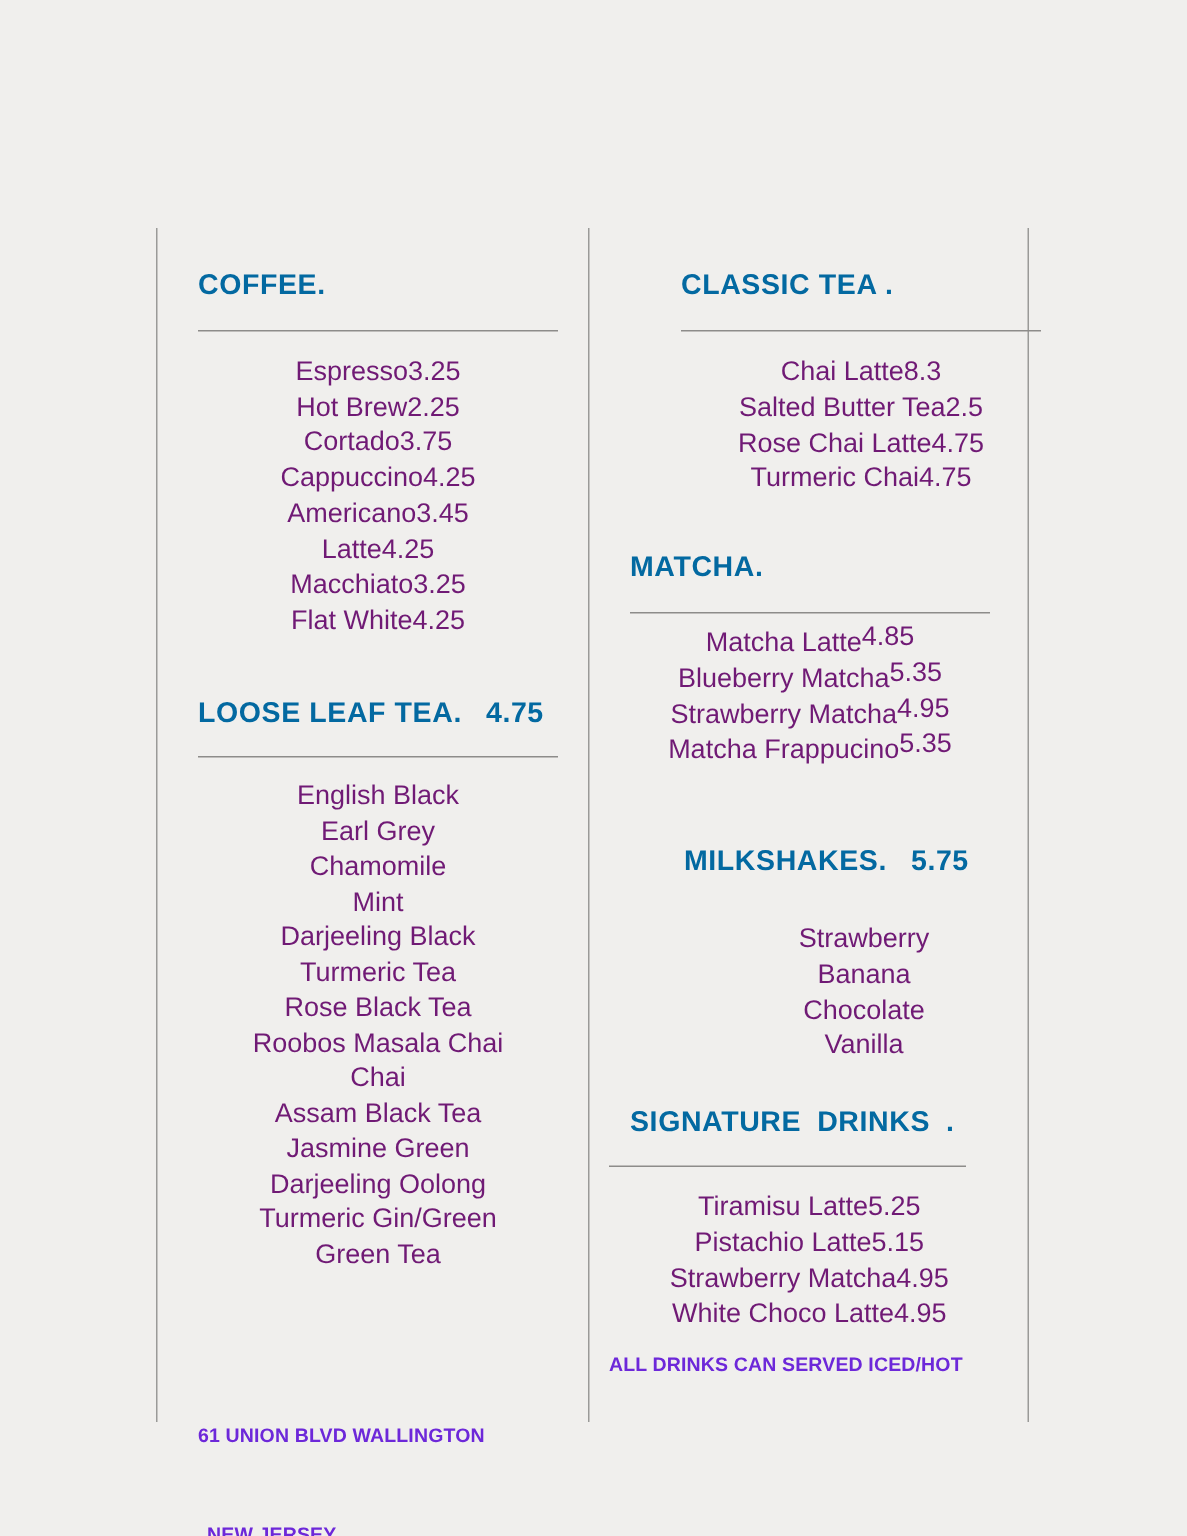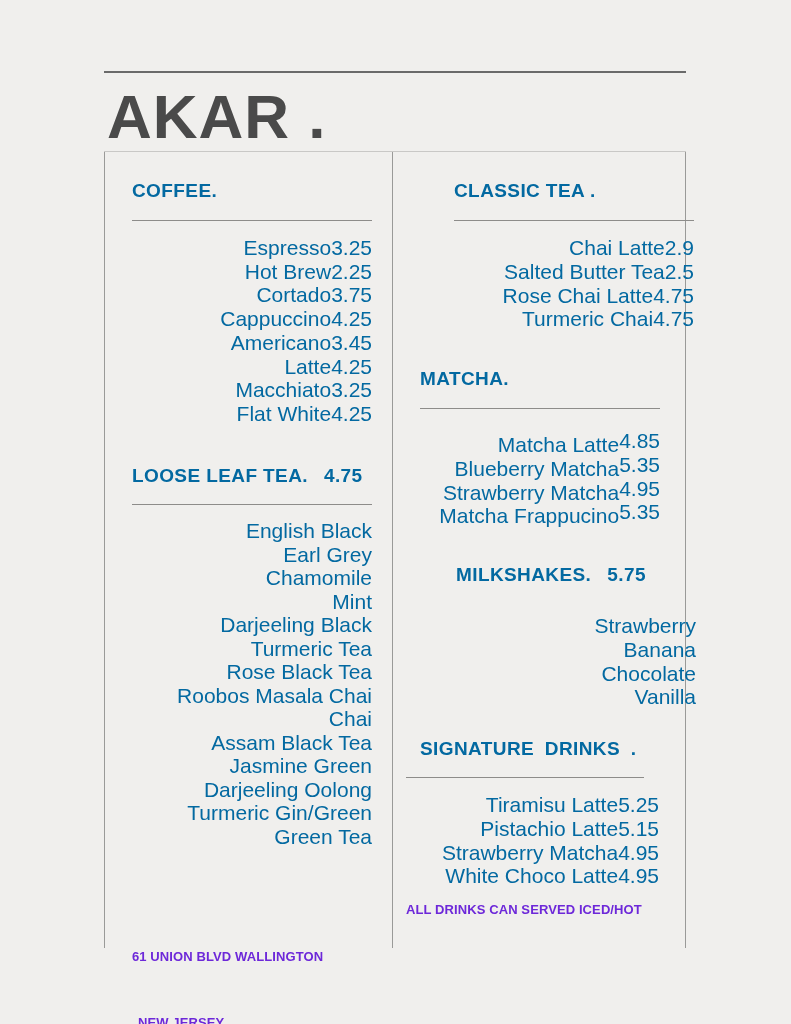--- a/index.html
+++ b/index.html
@@ -104,24 +104,24 @@
     margin-left: 16px;
   }
   .head-rule {
     height: 0;
     border-top: 1.5px solid #8d8c8a;
   }
 
   .items { list-style: none; margin: 0; padding: 0; }
   .items li {
     display: flex;
-    justify-content: flex-end;
+    justify-content: center;
     align-items: baseline;
-    font-size: 21px;
-    color: #0369a1;
+    font-size: 18px;
+    color: #701a75;
     white-space: pre;
   }
   .item-name { flex: 0 1 auto; }
   .item-price { flex: 0 0 auto; text-align: right; }
 
   
   .sec-coffee { left: 28px; top: 28px; width: 240px; }
   .sec-coffee .head-rule { width: 240px; margin-top: 18px; }
   .sec-coffee .items { margin-top: 15px; }
   .sec-coffee .items li { line-height: 23.7px; }
@@ -134,21 +134,21 @@
 
   
   .sec-classic { left: 28px; top: 28px; width: 240px; margin-left: 34px; }
   .sec-classic .head-rule { width: 240px; margin-top: 18px; }
   .sec-classic .items { margin-top: 15px; }
   .sec-classic .items li { line-height: 23.8px; }
 
   
   .sec-matcha { left: 28px; top: 216px; width: 240px; }
   .sec-matcha .head-rule { width: 240px; margin-top: 18px; }
-  .sec-matcha .items { margin-top: 24px; }
+  .sec-matcha .items { margin-top: 8px; }
   .sec-matcha .items li { line-height: 23.8px; }
   .sec-matcha .item-price { position: relative; top: -4px; }
 
   
   .sec-shakes { left: 28px; top: 412px; width: 240px; margin-left: 36px; }
   .sec-shakes .items { margin-top: 28px; }
   .sec-shakes .items li { line-height: 23.8px; }
 
   
   .sec-signature { left: 14px; top: 586px; width: 253px; }
@@ -168,25 +168,20 @@
   }
   .footer-left { left: 132px; top: 902px; line-height: 22px; }
   .footer-left .line2 { padding-left: 6px; }
   .footer-right { left: 406px; top: 902px; }
 </style>
 </head>
 <body>
 
 <div class="menu">
 
-  <div class="masthead">
-    <div class="masthead-rule-top"></div>
-    <div class="brand">AKAR .</div>
-    <div class="masthead-rule-bottom"></div>
-  </div>
 
   <div class="frame-left"></div>
   <div class="frame-mid"></div>
   <div class="frame-right"></div>
 
   <div class="col col-left">
 
     <div class="section sec-coffee">
       <div class="section-head">
         <span>COFFEE.</span>
@@ -231,21 +226,21 @@
   </div>
 
   <div class="col col-right">
 
     <div class="section sec-classic">
       <div class="section-head">
         <span>CLASSIC TEA .</span>
       </div>
       <div class="head-rule"></div>
       <ul class="items">
-        <li><span class="item-name">Chai Latte</span><span class="item-price">2.9</span></li>
+        <li><span class="item-name">Chai Latte</span><span class="item-price">8.3</span></li>
         <li><span class="item-name">Salted Butter Tea</span><span class="item-price">2.5</span></li>
         <li><span class="item-name">Rose Chai Latte</span><span class="item-price">4.75</span></li>
         <li><span class="item-name">Turmeric Chai</span><span class="item-price">4.75</span></li>
       </ul>
     </div>
 
     <div class="section sec-matcha">
       <div class="section-head">
         <span>MATCHA.</span>
       </div>

